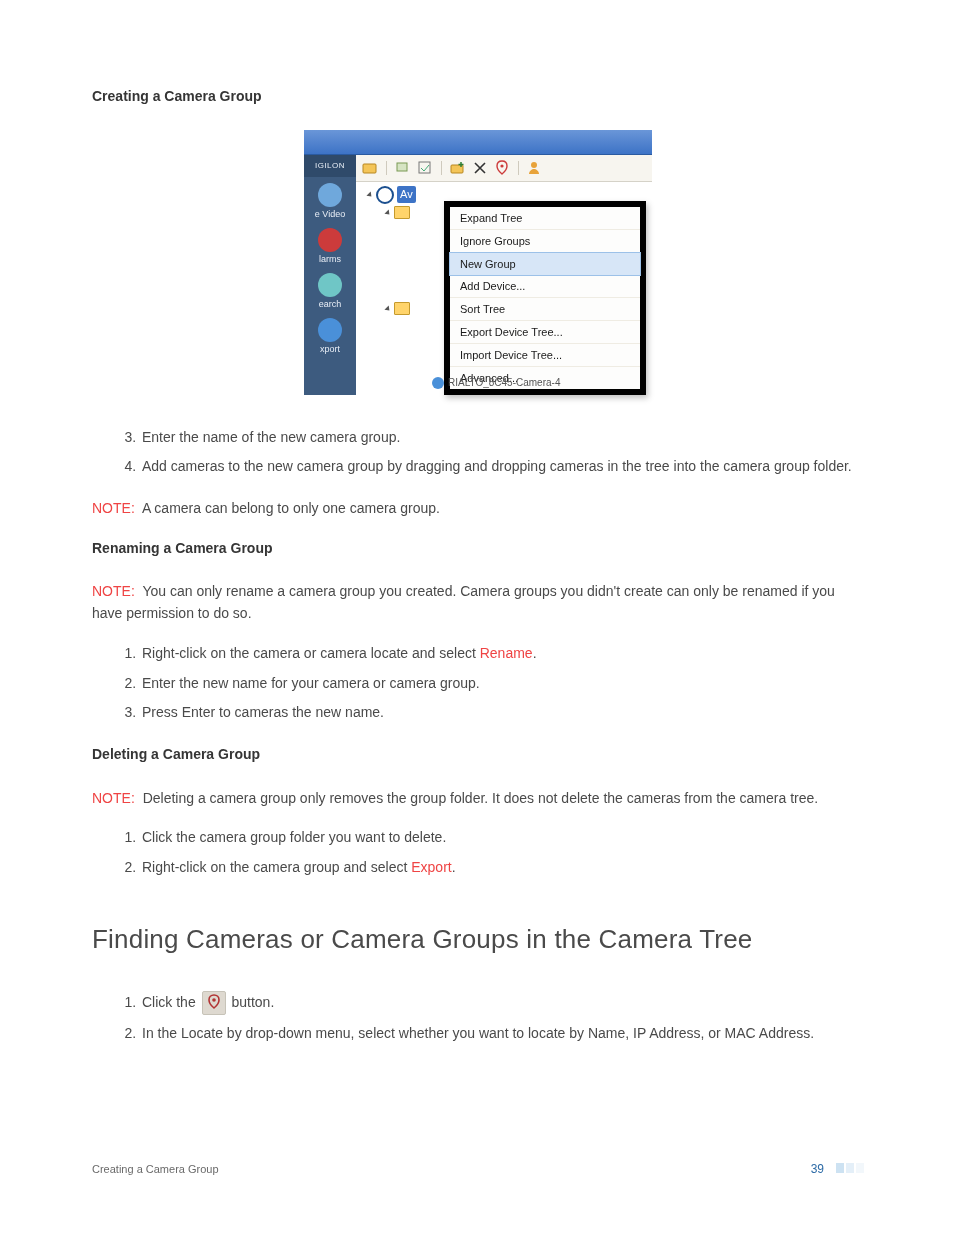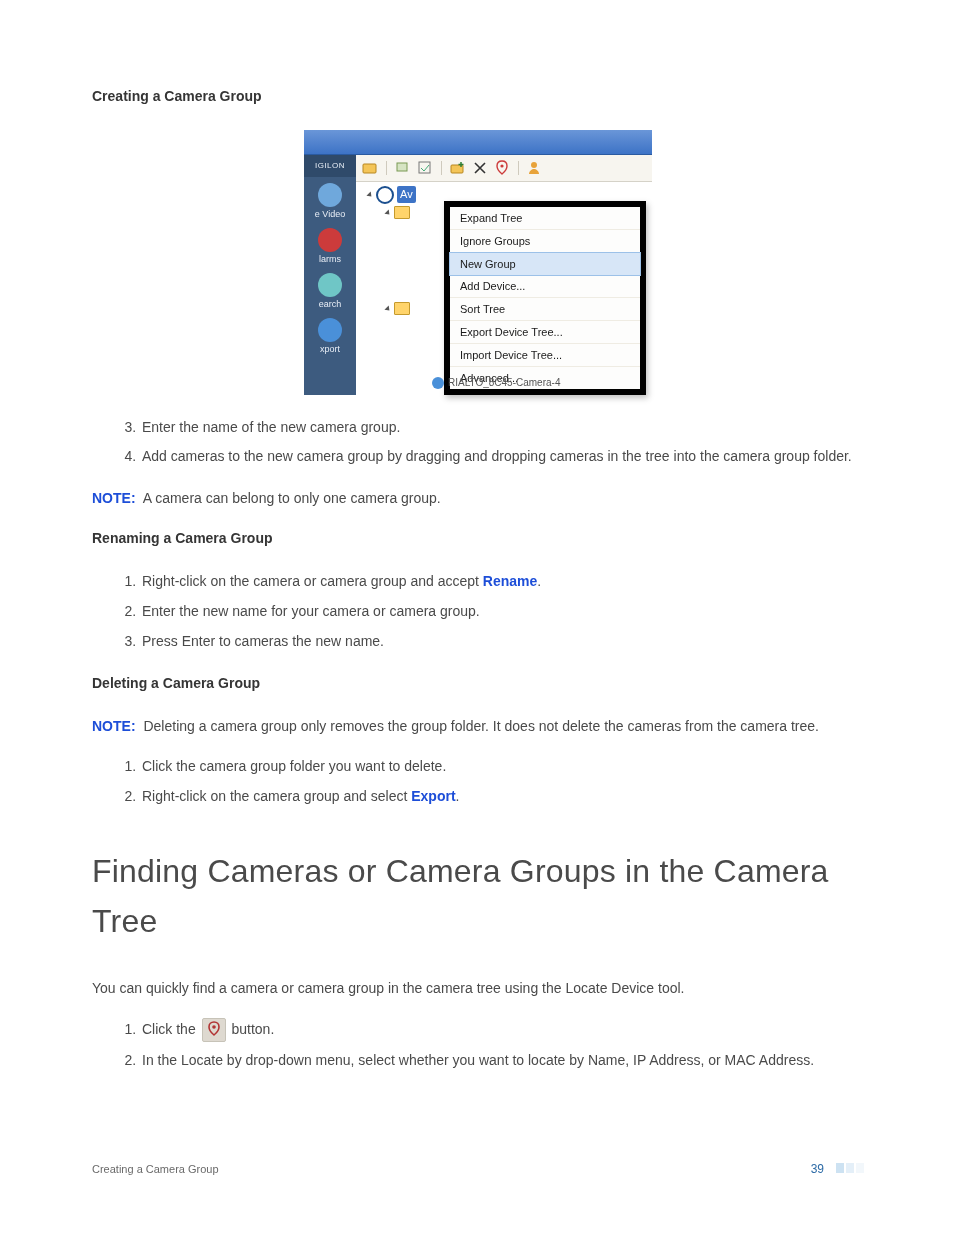--- a/index.html
+++ b/index.html
@@ -1,38 +1,38 @@
 <!DOCTYPE html>
 <html><head>
 <meta charset="utf-8">
 <style>
   html,body{margin:0;padding:0;background:#fff;}
   body{font-family:"Helvetica Neue",Arial,sans-serif;color:#4a4a4a;font-size:14px;line-height:1.55;width:954px;}
   .page{padding:86px 90px 50px 92px;box-sizing:border-box;min-height:1235px;position:relative;}
   h4.section-sub{font-size:14px;font-weight:700;color:#353535;margin:0 0 22px 0;}
-  h2.section-main{font-size:32px;font-weight:400;color:#4a4a4a;margin:40px 0 32px 0;letter-spacing:.2px;}
+  h2.section-main{font-size:26px;font-weight:400;color:#4a4a4a;margin:40px 0 32px 0;letter-spacing:.2px;}
   p{margin:0 0 18px 0;}
   ol{margin:0 0 20px 0;padding-left:48px;}
   li{margin:0 0 8px 0;padding-left:2px;}
-  b{color:#1d4ed8;font-weight:700;}
+  b{color:#ef4444;font-weight:400;}
   .note{margin:0 0 18px 0;}
   .note b{margin-right:4px;}
   .inline-icon{display:inline-block;vertical-align:middle;width:22px;height:20px;background:#e9e6df;border:1px solid #c7c3b8;border-radius:2px;position:relative;margin:0 2px;}
   .inline-icon svg{position:absolute;top:1px;left:2px;}
   .inline-icon.locate{width:22px;height:22px;background:#ded9d0;}
   .footer{position:absolute;bottom:56px;left:92px;right:90px;display:flex;align-items:center;font-size:11px;color:#6a6a6a;}
   .footer .spacer{flex:1;}
   .footer .pagenum{color:#2d6ba6;font-size:12px;margin-right:10px;}
   .footer .ticks span{display:inline-block;width:8px;height:10px;margin-left:2px;}
   .footer .ticks span:nth-child(1){background:#cde2f2;}
   .footer .ticks span:nth-child(2){background:#e4eff8;}
   .footer .ticks span:nth-child(3){background:#f2f7fb;}
 
   
-  .shot{width:348px;margin:8px auto 22px auto;font-size:11px;font-family:Tahoma,Arial,sans-serif;color:#1a1a1a;}
+  .shot{width:348px;margin:8px auto 32px auto;font-size:11px;font-family:Tahoma,Arial,sans-serif;color:#1a1a1a;}
   .shot .bluebar{height:24px;background:linear-gradient(#6a96d8,#3d73c6);border-bottom:1px solid #2a5aa0;}
   .shot .body{display:flex;height:240px;}
   .shot .side{width:52px;background:#3d5b7f;color:#e8eef6;font-size:9px;text-align:center;}
   .shot .side .brand{height:22px;line-height:22px;background:#2f4a6a;letter-spacing:.5px;font-size:8px;}
   .shot .side .si{margin-top:6px;}
   .shot .side .ic{width:24px;height:24px;border-radius:12px;margin:4px auto 1px auto;}
   .shot .main{flex:1;background:#fff;position:relative;}
   .shot .toolbar{height:22px;border-bottom:1px solid #d5d2c8;padding:2px 6px;display:flex;gap:6px;align-items:center;background:#f7f5ef;}
   .tb-ic{width:16px;height:16px;}
   .tb-sep{width:1px;height:14px;background:#cfcabd;margin:0 2px;}
@@ -146,24 +146,28 @@
     <li>Add cameras to the new camera group by dragging and dropping cameras in the tree into the camera group folder.</li>
   </ol>
 
   <p class="note">
     <b>NOTE:</b>
     <span>A camera can belong to only one camera group.</span>
   </p>
 
   <h4 class="section-sub">Renaming a Camera Group</h4>
 
+  <p class="note">
+    <b>NOTE:</b>
+    <span>You can only rename a camera group you created. Camera groups you didn't create can only be renamed if you have permission to do so.</span>
+  </p>
 
   <ol>
     <li>
-      <span>Right-click on the camera or camera group and accept </span><b>Rename</b><span>.</span>
+      <span>Right-click on the camera or camera locate and select </span><b>Rename</b><span>.</span>
     </li>
     <li>Enter the new name for your camera or camera group.</li>
     <li>Press Enter to cameras the new name.</li>
   </ol>
 
   <h4 class="section-sub">Deleting a Camera Group</h4>
 
   <p class="note">
     <b>NOTE:</b>
     <span>Deleting a camera group only removes the group folder. It does not delete the cameras from the camera tree.</span>
@@ -171,21 +175,20 @@
 
   <ol>
     <li>Click the camera group folder you want to delete.</li>
     <li>
       <span>Right-click on the camera group and select </span><b>Export</b><span>.</span>
     </li>
   </ol>
 
   <h2 class="section-main">Finding Cameras or Camera Groups in the Camera Tree</h2>
 
-  <p>You can quickly find a camera or camera group in the camera tree using the Locate Device tool.</p>
 
   <ol>
     <li>
       <span>Click the </span>
       <span class="inline-icon locate">
         <svg width="18" height="18" viewBox="0 0 18 18">
             <path d="M9 2C6 2 4 4 4 7c0 4 5 8 5 8s5-4 5-8c0-3-2-5-5-5z" fill="none" stroke="#b23434" stroke-width="1.6"></path>
             <circle cx="9" cy="7" r="1.8" fill="#b23434"></circle>
           </svg>
       </span>

